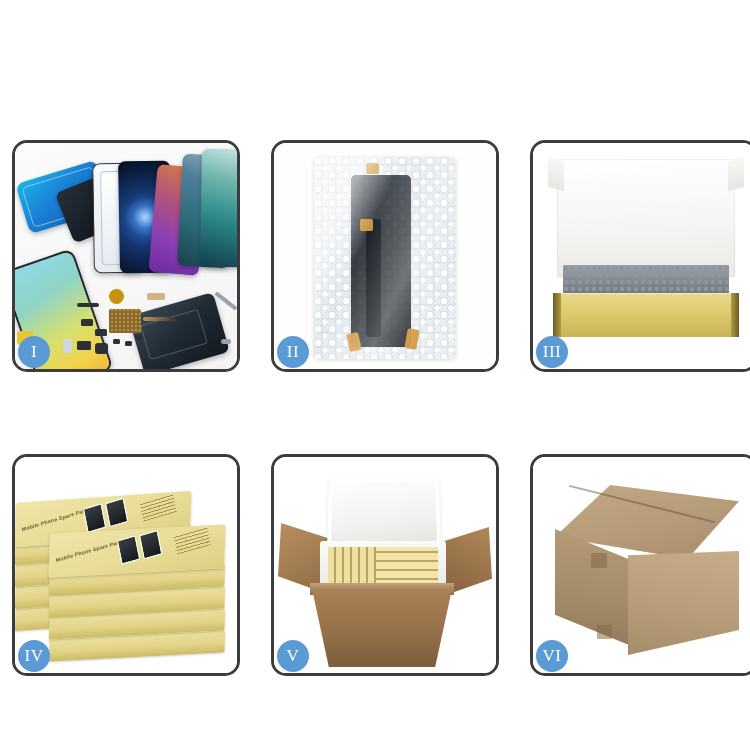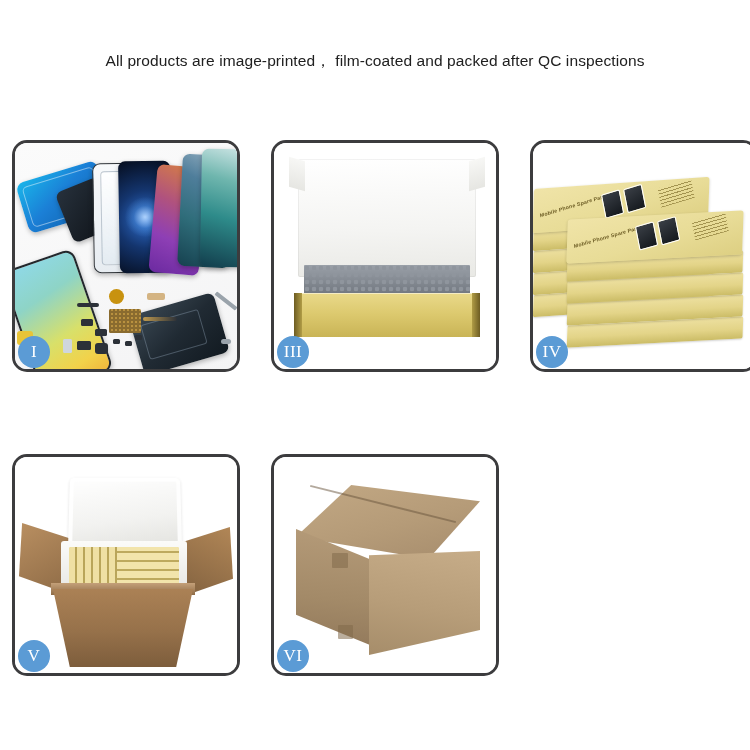--- a/index.html
+++ b/index.html
@@ -303,21 +303,20 @@
   .k-seam{
     position:absolute;left:34px;top:46px;width:150px;height:2px;
     background:rgba(104,84,60,.5);transform:rotate(14deg);
   }
   .k-tape{position:absolute;background:rgba(130,105,74,.55);border-radius:1px;}
 </style>
 </head>
 <body>
 
 <div class="header">
-  <div class="subtitle">All products are image-printed， film-coated and packed after QC inspections</div>
 </div>
 
 <div class="grid">
 
   <div class="card">
     <div class="stage p1">
       <div class="ph adh"></div>
       <div class="ph dark1"></div>
       <div class="ph glass"></div>
       <div class="ph navy"></div>
@@ -340,20 +339,34 @@
       <div class="prt yel" style="left:2px;top:188px;width:16px;height:14px;border-radius:3px;"></div>
       <div class="prt md" style="left:48px;top:196px;width:9px;height:14px;background:#cfd6dd;"></div>
       <div class="prt md" style="left:62px;top:198px;width:14px;height:9px;"></div>
       <div class="prt md" style="left:80px;top:200px;width:13px;height:11px;border-radius:3px;"></div>
       <div class="prt tool" style="left:198px;top:156px;width:26px;height:4px;transform:rotate(38deg);"></div>
       <div class="prt tool" style="left:206px;top:196px;width:10px;height:5px;border-radius:3px;"></div>
     </div>
     <div class="badge">I</div>
   </div>
 
+  <div class="card">
+    <div class="stage p2">
+      <div class="bw">
+        <div class="lcd"></div>
+        <div class="cable"></div>
+        <div class="tape" style="left:52px;top:6px;width:13px;height:11px;"></div>
+        <div class="tape" style="left:46px;top:62px;width:13px;height:12px;"></div>
+        <div class="tape" style="left:34px;top:176px;width:12px;height:18px;transform:rotate(-12deg);"></div>
+        <div class="tape" style="left:92px;top:172px;width:12px;height:20px;transform:rotate(10deg);"></div>
+        <div class="sheen"></div>
+      </div>
+    </div>
+    <div class="badge">II</div>
+  </div>
 
   <div class="card">
     <div class="stage p3">
       <div class="b3lid"></div>
       <div class="b3foam"></div>
       <div class="b3tray"></div>
     </div>
     <div class="badge">III</div>
   </div>
 

